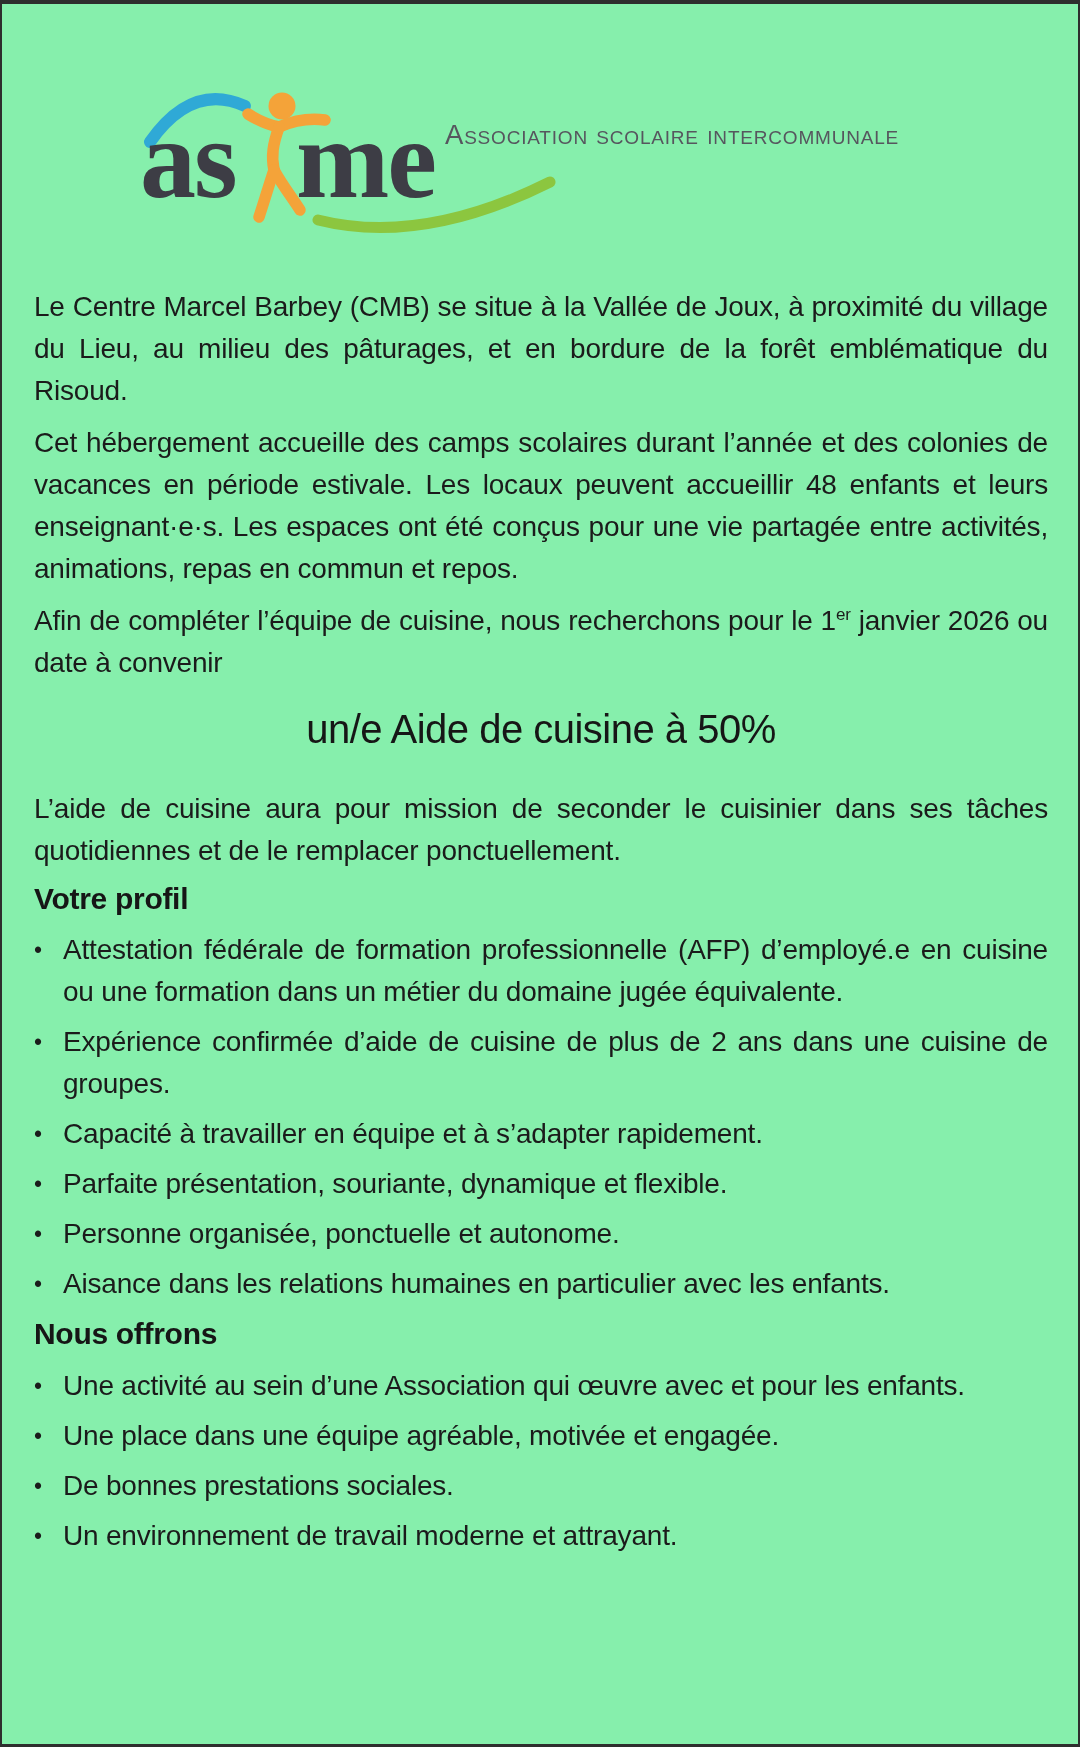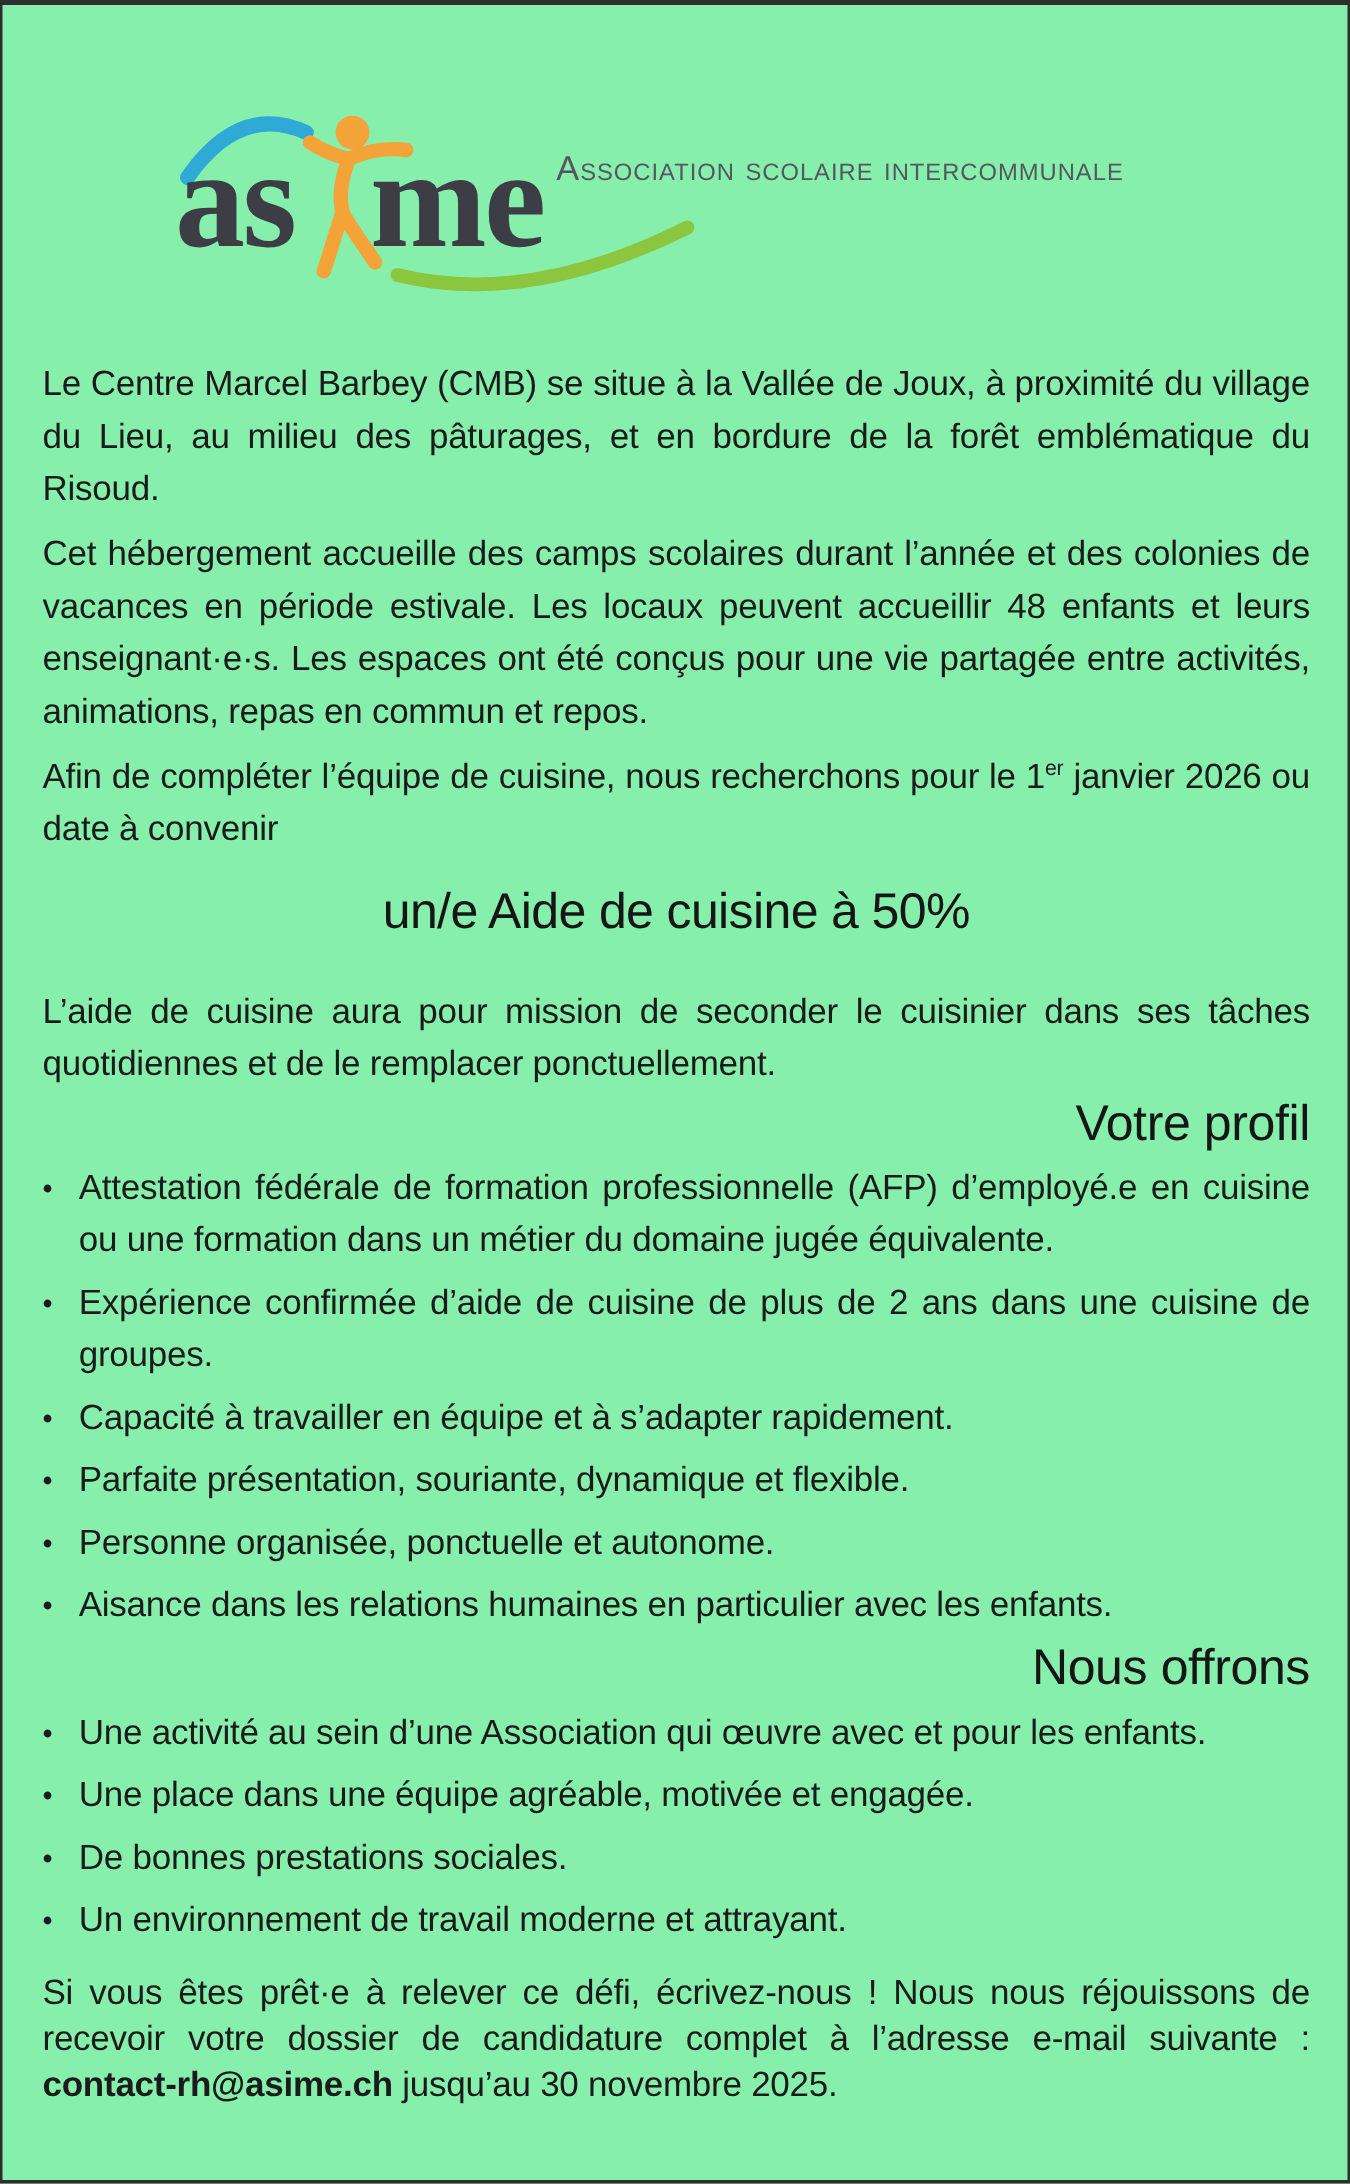--- a/index.html
+++ b/index.html
@@ -52,27 +52,26 @@
     font-size: 40px;
     line-height: 46px;
     font-weight: 400;
     letter-spacing: -0.5px;
     text-align: center;
     color: #161616;
     margin: 22px 0 36px 0;
   }
 
   .section-heading {
-    font-size: 40px;
+    font-size: 30px;
     line-height: 34px;
-    font-weight: 400;
+    font-weight: 700;
     letter-spacing: -0.3px;
     color: #161616;
     margin: 10px 0 13px 0;
-    text-align: right;
   }
   .section-heading.second { margin-top: 12px; margin-bottom: 14px; }
 
   .bullet-list { margin: 0; padding: 0; list-style: none; }
   .bullet-item {
     display: flex;
     margin: 0 0 8px 0;
     font-size: 28px;
     line-height: 42px;
     letter-spacing: -0.2px;
@@ -174,15 +173,14 @@
     <li class="bullet-item">
       <span class="bullet-dot">•</span>
       <span class="bullet-text">De bonnes prestations sociales.</span>
       </li>
     <li class="bullet-item">
       <span class="bullet-dot">•</span>
       <span class="bullet-text">Un environnement de travail moderne et attrayant.</span>
       </li>
   </ul>
 
-  <p class="closing"><span>Si vous êtes prêt·e à relever ce défi, écrivez-nous ! Nous nous réjouissons de recevoir votre dossier de candidature complet à l’adresse e-mail suivante : </span><span class="email">contact-rh@asime.ch</span><span> jusqu’au 30 novembre 2025.</span></p>
 
 </div>
 
 </body></html>

